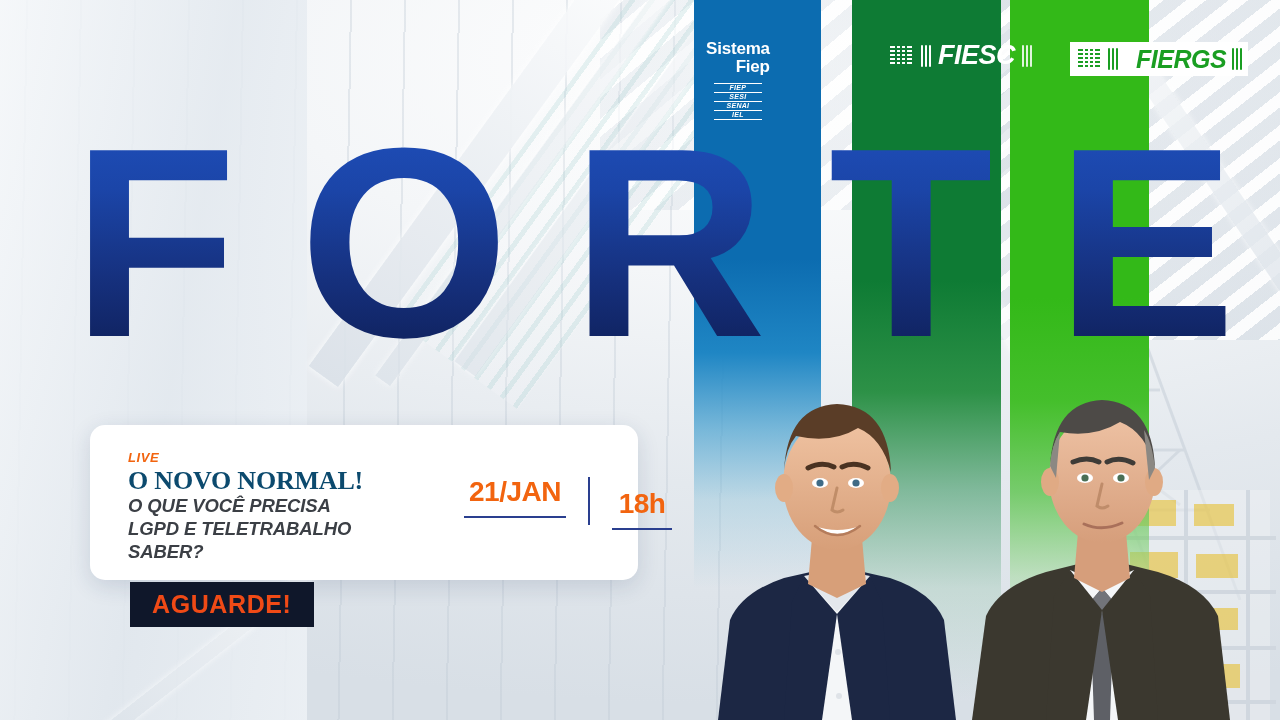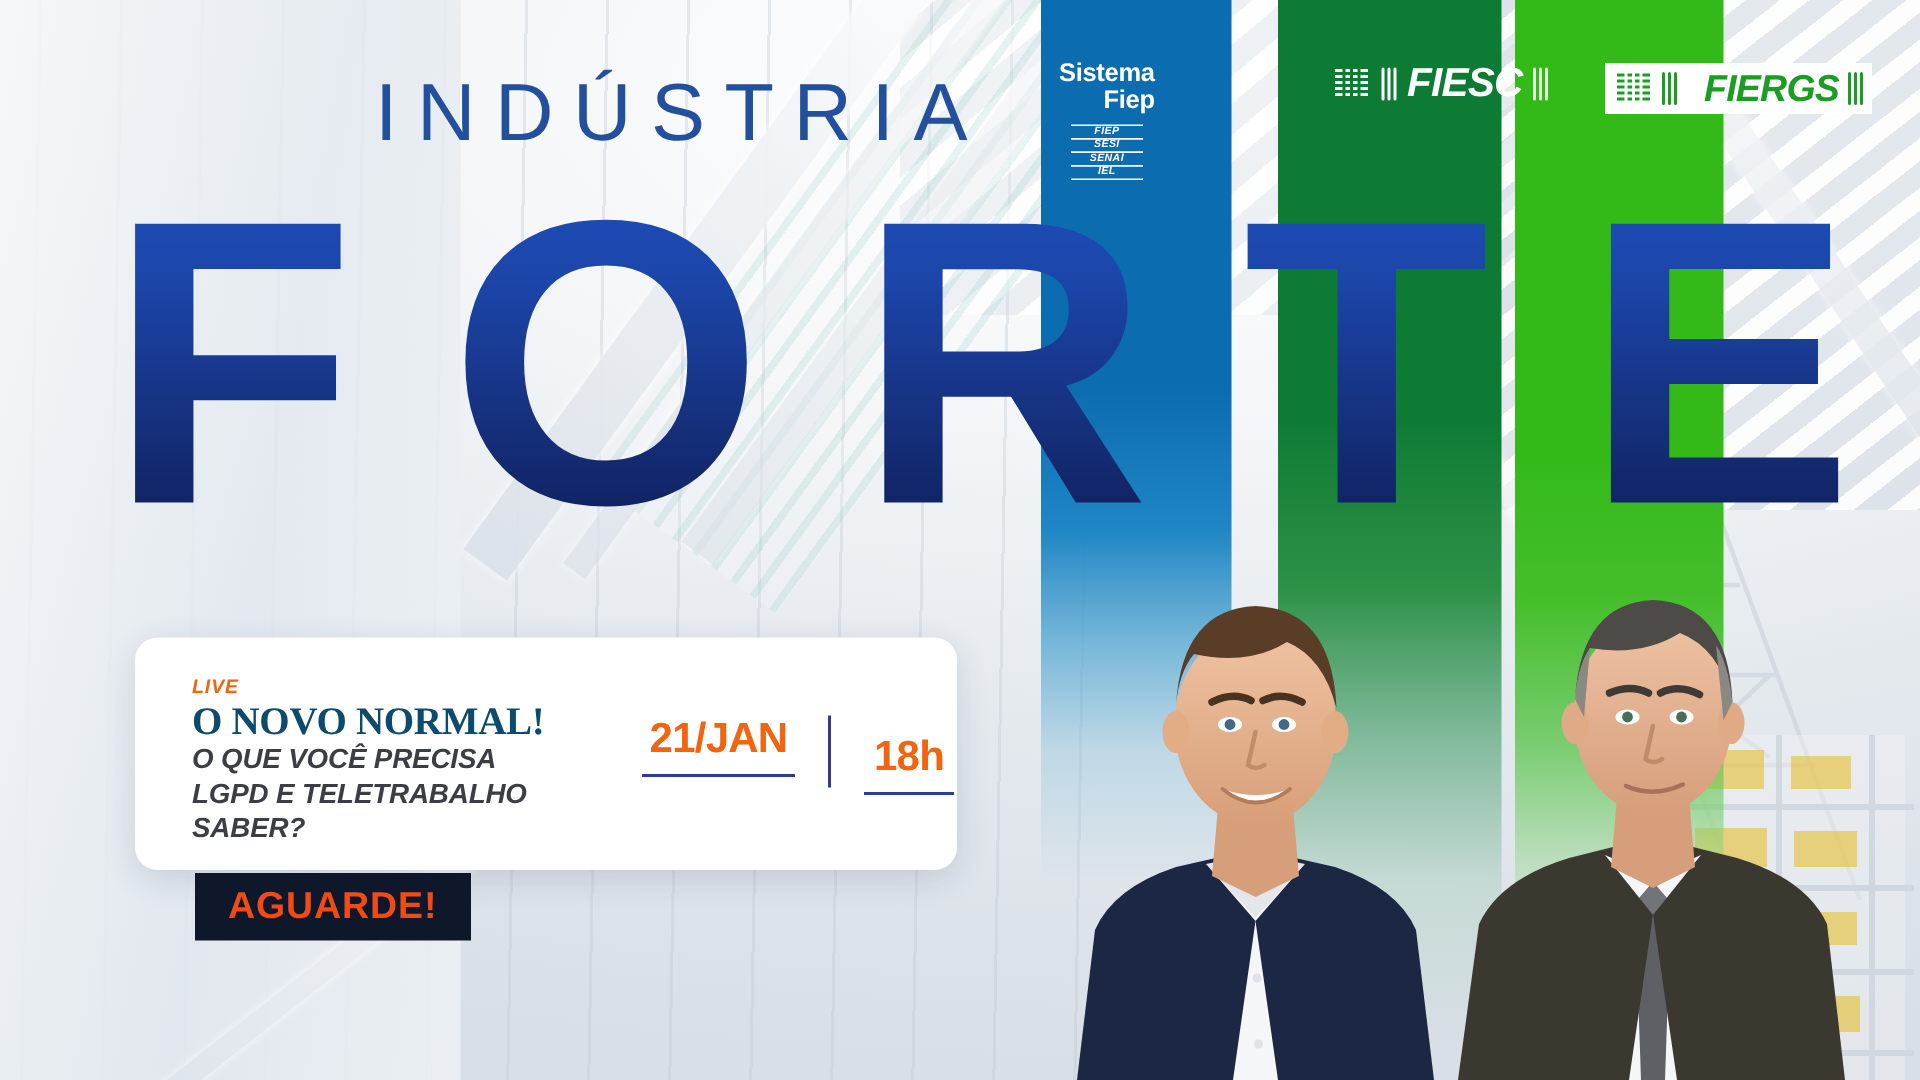--- a/index.html
+++ b/index.html
@@ -104,21 +104,21 @@
 
   
   .people{position:absolute;left:672px;top:352px;width:608px;height:368px;}
   .person{position:absolute;bottom:0;}
   .p1{left:0px;width:330px;height:368px;}
   .p2{left:258px;width:350px;height:368px;}
 
   
   .card{position:absolute;left:90px;top:425px;width:548px;height:155px;
       background:#fff;border-radius:15px;box-shadow:0 6px 22px rgba(30,50,90,.14);
-      display:flex;align-items:flex-start;}
+      display:flex;align-items:flex-start;gap:36px;}
   .card-left{padding:26px 0 0 38px;flex:none;width:300px;}
   .live{color:#f2640f;font-size:13px;font-weight:bold;font-style:italic;
       letter-spacing:.6px;line-height:14px;}
   .t1{color:#0c4a6e;font-size:26px;font-weight:bold;line-height:26px;letter-spacing:-.2px;
       margin-top:3px;font-family:Liberation Serif, serif;}
   .t2{color:#3b3f45;font-size:18.5px;font-weight:bold;font-style:italic;line-height:22px;
       letter-spacing:-.1px;margin-top:1px;}
   .card-right{display:flex;align-items:flex-start;padding-top:52px;}
   .dt{display:flex;flex-direction:column;align-items:center;}
   .dt .val{color:#f2640f;font-size:28px;font-weight:bold;line-height:30px;letter-spacing:-.5px;}
@@ -263,21 +263,20 @@
         <i></i>
       </div>
     <div class="name">FIERGS</div>
     <div class="bars" style="margin-left:6px;">
         <i></i>
         <i></i>
         <i></i>
       </div>
   </div>
 
-  <div class="kicker">INDÚSTRIA</div>
   <div class="forte">
     <span>F</span>
     <span>O</span>
     <span>R</span>
     <span>T</span>
     <span>E</span>
   </div>
 
   <div class="people">
     <svg class="person p1" viewBox="0 0 330 368" preserveAspectRatio="xMidYMax meet">

